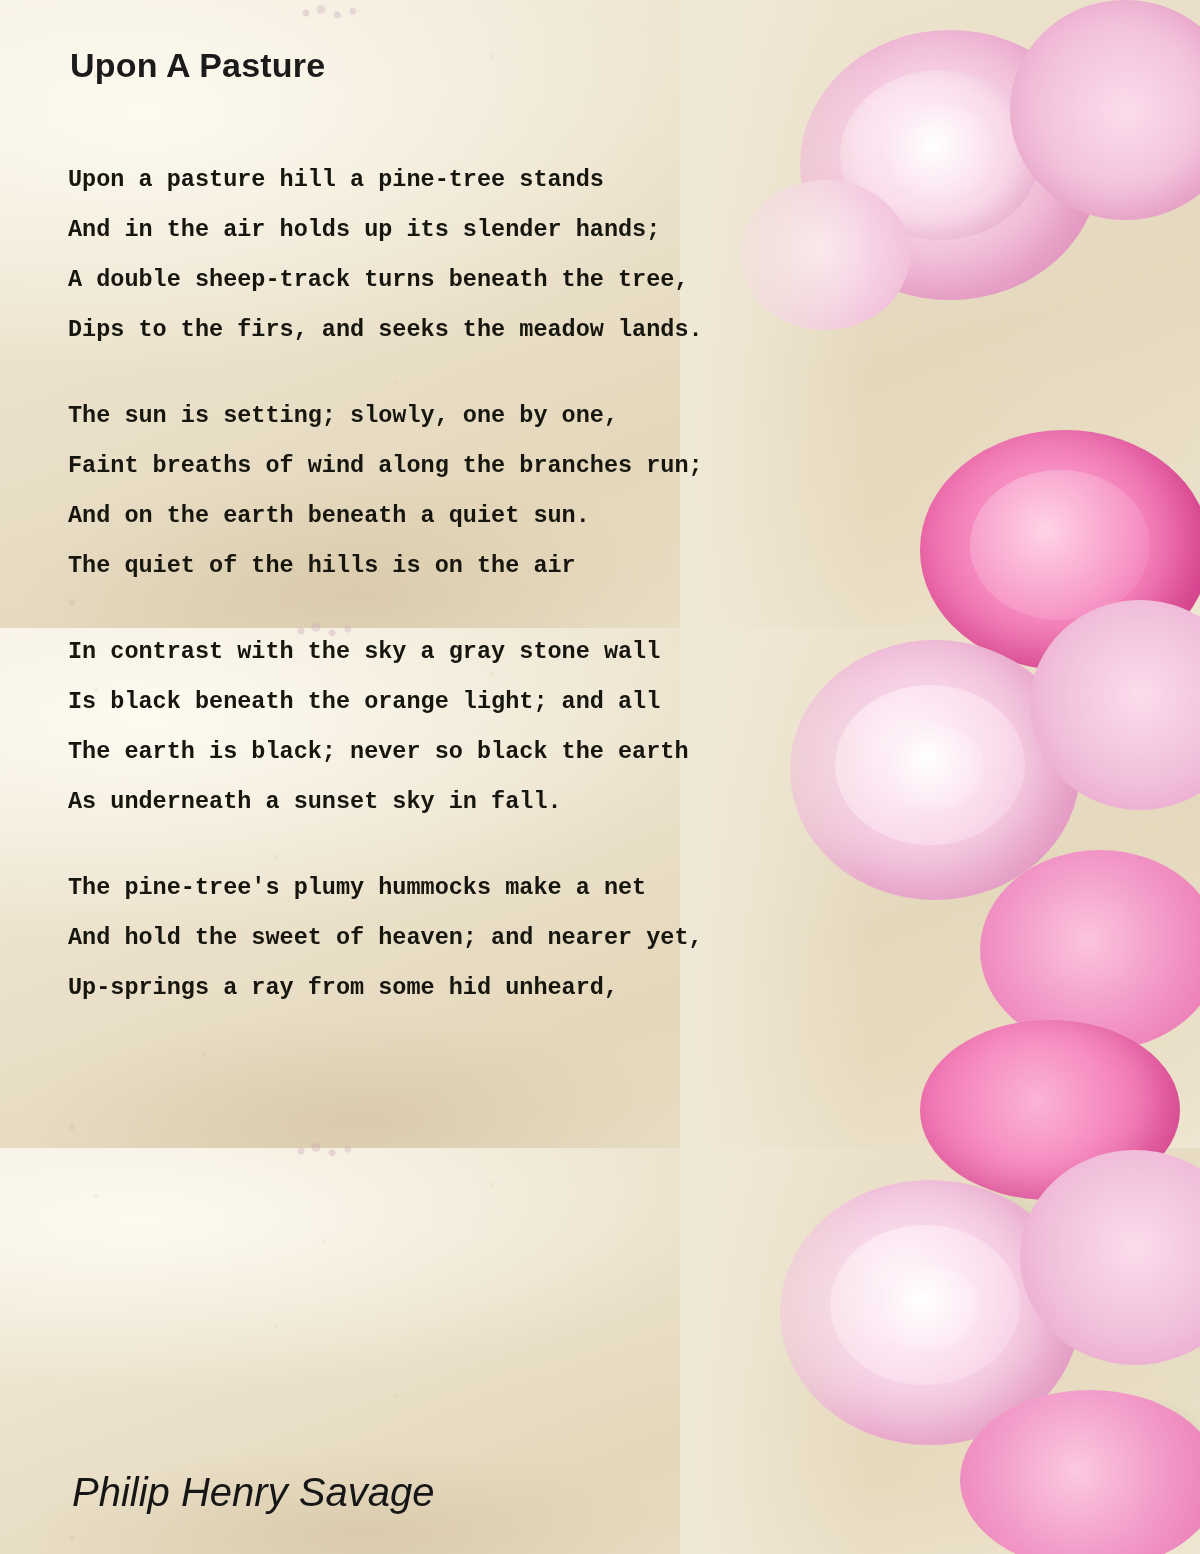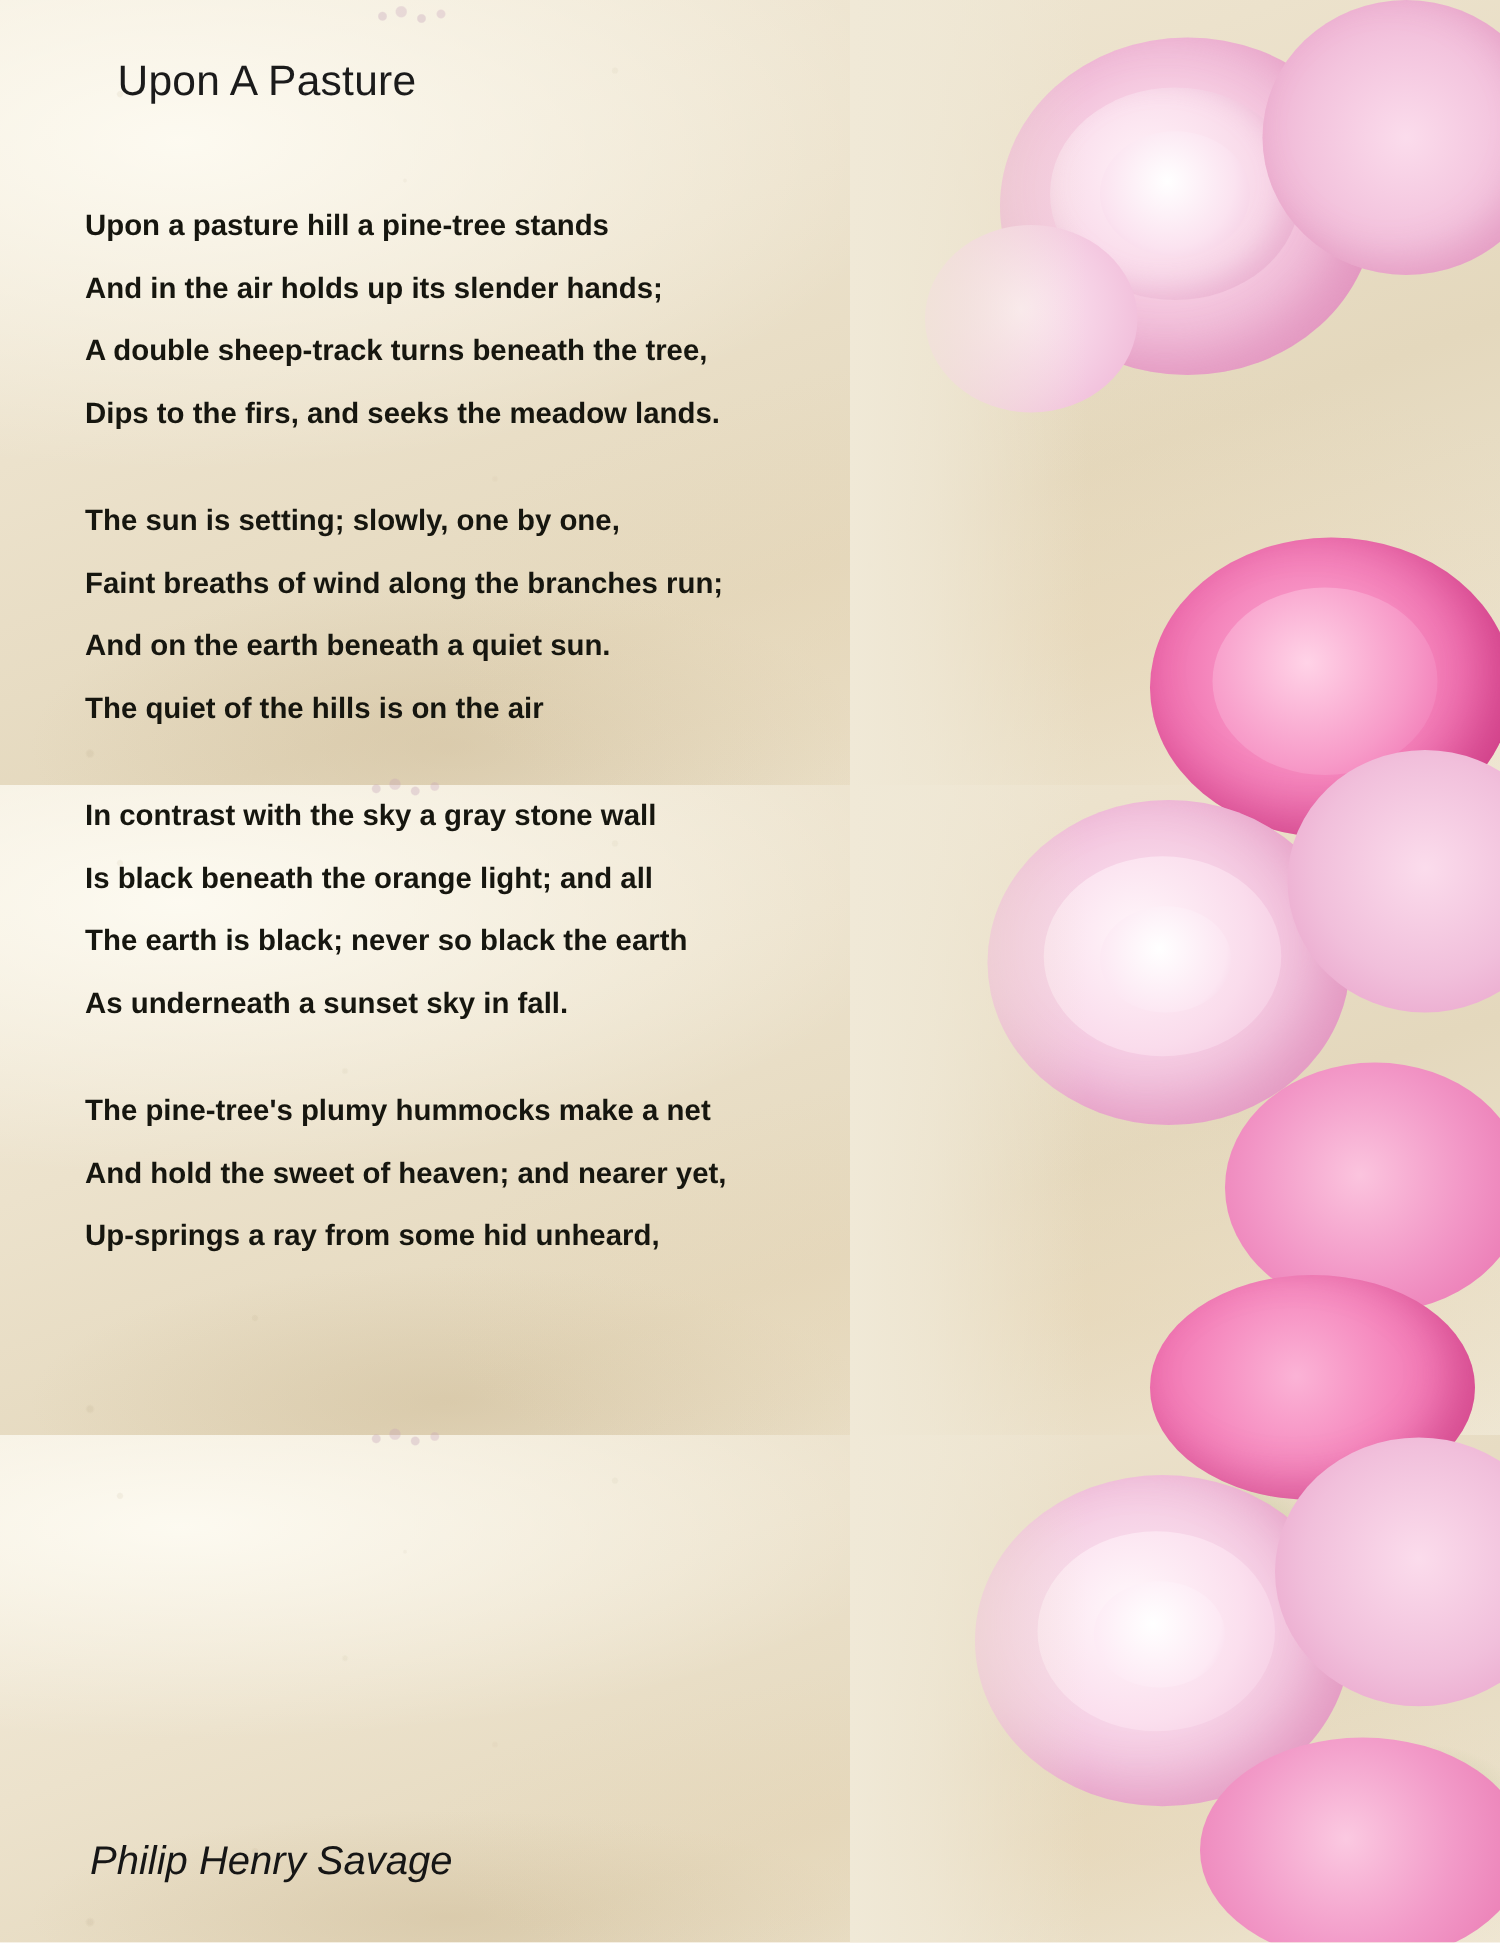--- a/index.html
+++ b/index.html
@@ -110,48 +110,48 @@
     width: 1200px;
     height: 1554px;
     z-index: 10;
   }
 
   .poem-title {
     position: absolute;
     left: 70px;
     top: 46px;
     font-size: 34px;
-    font-weight: normal;
+    font-weight: bold;
     color: #1b1b1b;
     letter-spacing: 0.2px;
-    margin-left: 24px;
   }
 
   .stanzas {
     position: absolute;
     left: 68px;
     top: 155px;
     width: 760px;
   }
   .stanza {
     margin-bottom: 36px;
+    font-family: Liberation Mono, monospace;
   }
   .line {
     font-size: 23.5px;
     font-weight: bold;
     color: #16160f;
     line-height: 50px;
     white-space: nowrap;
   }
 
   .author {
     position: absolute;
     left: 72px;
     top: 1470px;
-    font-size: 32px;
+    font-size: 40px;
     font-style: italic;
     color: #161616;
     font-family: "Liberation Sans", sans-serif;
   }
 </style>
 </head>
 <body>
 
 <div class="page">
 

